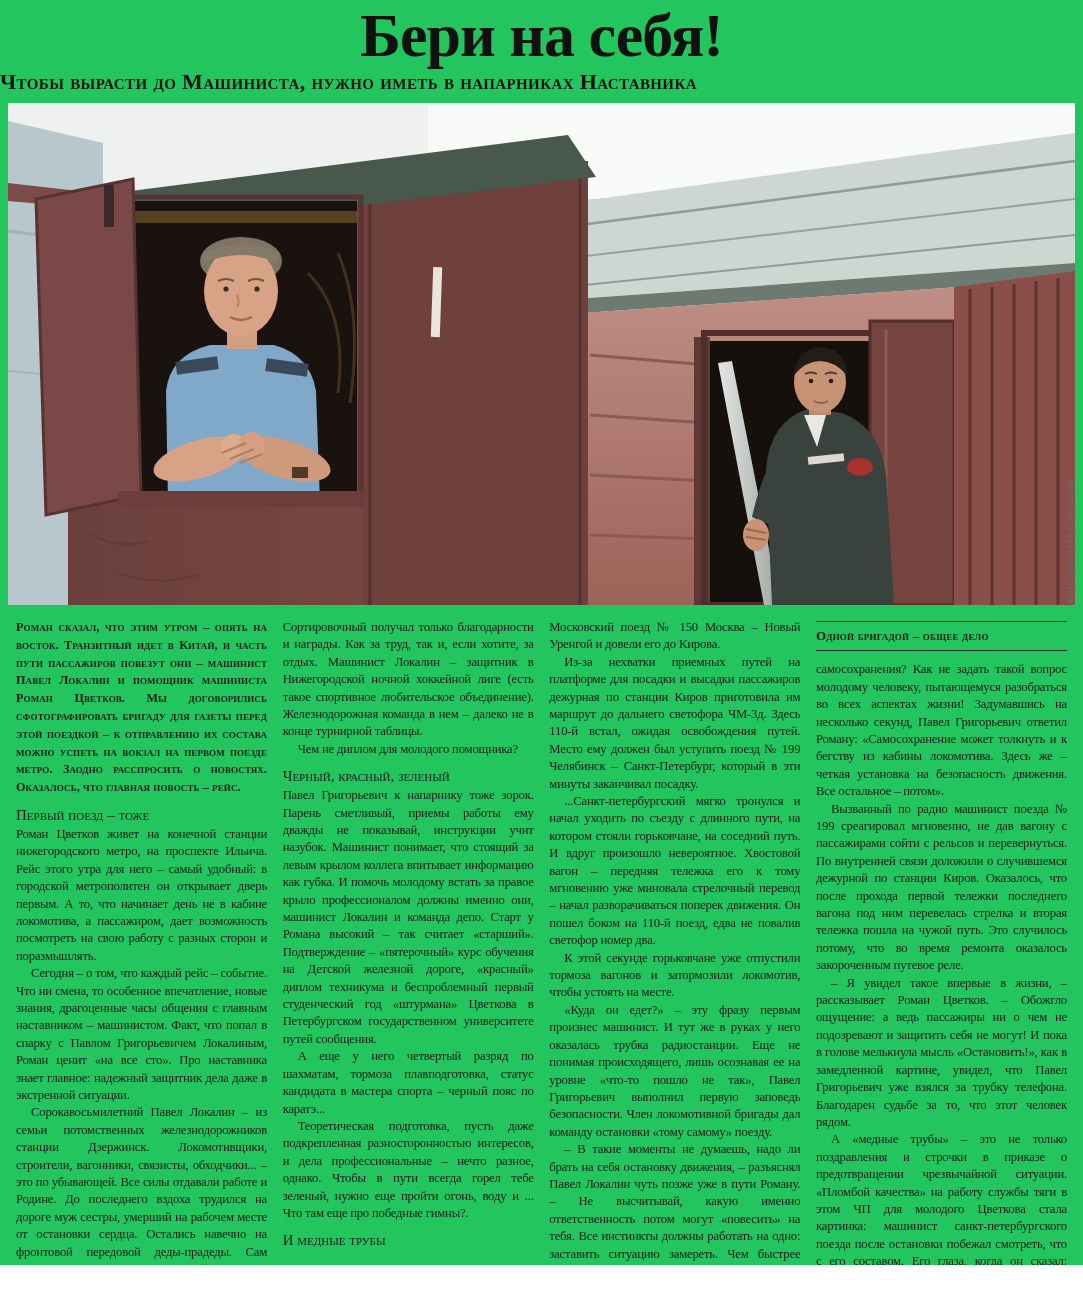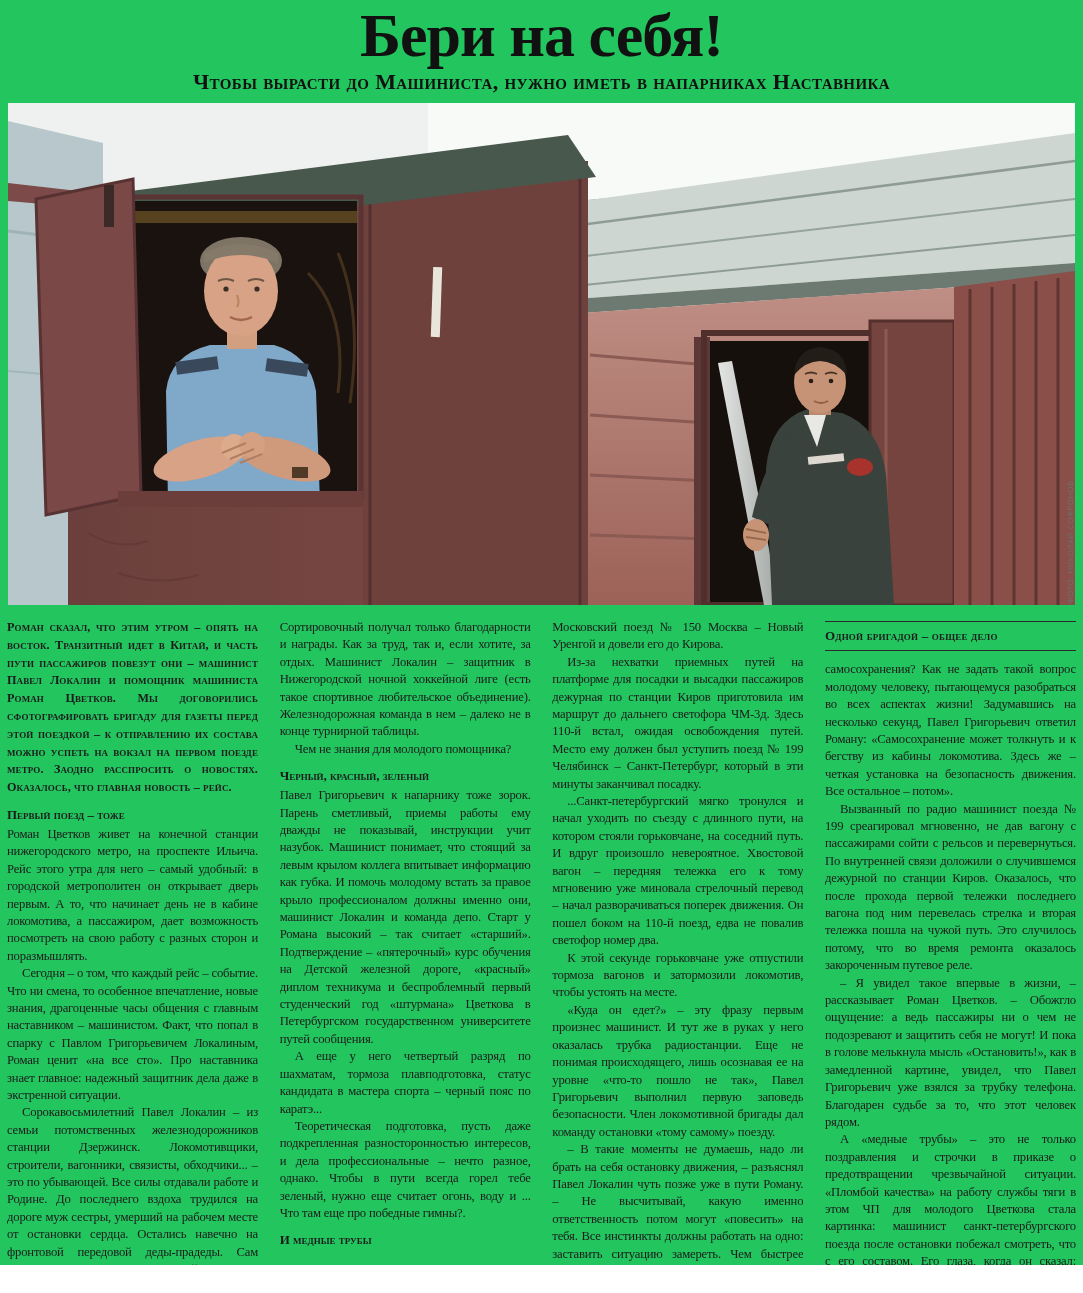--- a/index.html
+++ b/index.html
@@ -1,37 +1,37 @@
 <!DOCTYPE html>
 <html lang="ru"><head>
 <meta charset="utf-8">
 <style>
   html,body{margin:0;padding:0;background:#ffffff;}
   body{width:1083px;font-family:"Liberation Serif",serif;color:#161616;}
   .page{position:relative;width:1083px;height:1265px;overflow:hidden;background:#22c55e;}
 
   .headline{margin:2px 0 0;text-align:center;font-size:62px;line-height:1.08;
     font-weight:700;letter-spacing:-1px;color:#111;}
-  .subhead-line{text-align:center;font-variant:small-caps;font-weight:700;
+  .subhead-line{text-align:left;font-variant:small-caps;font-weight:700;
     font-size:22px;letter-spacing:.4px;margin-top:0;color:#111;}
 
   .photo{position:relative;margin:8px 0 0 8px;width:1067px;height:502px;overflow:hidden;
     background:#e9edeb;}
   .photo svg{display:block;width:1067px;height:502px;}
   .photo-credit{position:absolute;right:0;bottom:2px;writing-mode:vertical-rl;transform:rotate(180deg);
     font-family:"Liberation Sans",sans-serif;font-size:7.5px;color:#6f6f6f;letter-spacing:.7px;}
 
-  .columns{display:flex;justify-content:space-between;padding:0 7px;margin-top:14px;}
+  .columns{display:flex;justify-content:space-between;padding:0 16px;margin-top:14px;}
   .col{width:251px;height:668px;overflow:hidden;font-size:12.7px;line-height:17.4px;
     letter-spacing:-.2px;text-align:justify;color:#1b1b1b;}
   .col p{margin:0;}
   .col p.indent{text-indent:15px;}
   .lead{font-variant:small-caps;font-weight:700;font-size:12.2px;line-height:17.8px;
     letter-spacing:.1px;margin-bottom:9px !important;}
-  .sect{font-variant:small-caps;font-weight:700;font-size:13px;line-height:16px;
+  .sect{font-variant:small-caps;font-weight:400;font-size:15px;line-height:16px;
     margin:10px 0 3px !important;letter-spacing:0;}
   .kicker{font-variant:small-caps;font-weight:700;font-size:13px;letter-spacing:.2px;
     border-top:1px solid #2c2c2c;border-bottom:1px solid #2c2c2c;
     padding:5px 0 6px;margin:2px 0 10px !important;text-align:left;}
 </style>
 </head>
 <body>
 
 <div class="page">
 
@@ -171,25 +171,25 @@
     <div class="col">
       <p class="lead">Роман сказал, что этим утром – опять на восток. Транзитный идет в Китай, и часть пути пассажиров повезут они – машинист Павел Локалин и помощник машиниста Роман Цветков. Мы договорились сфотографировать бригаду для газеты перед этой поездкой – к отправлению их состава можно успеть на вокзал на первом поезде метро. Заодно расспросить о новостях. Оказалось, что главная новость – рейс.</p>
       <p class="sect">Первый поезд – тоже</p>
       <p>Роман Цветков живет на конечной станции нижегородского метро, на проспекте Ильича. Рейс этого утра для него – самый удобный: в городской метрополитен он открывает дверь первым. А то, что начинает день не в кабине локомотива, а пассажиром, дает возможность посмотреть на свою работу с разных сторон и поразмышлять.</p>
       <p class="indent">Сегодня – о том, что каждый рейс – событие. Что ни смена, то особенное впечатление, новые знания, драгоценные часы общения с главным наставником – машинистом. Факт, что попал в спарку с Павлом Григорьевичем Локалиным, Роман ценит «на все сто». Про наставника знает главное: надежный защитник дела даже в экстренной ситуации.</p>
       <p class="indent">Сорокавосьмилетний Павел Локалин – из семьи потомственных железнодорожников станции Дзержинск. Локомотивщики, строители, вагонники, связисты, обходчики... – это по убывающей. Все силы отдавали работе и Родине. До последнего вздоха трудился на дороге муж сестры, умерший на рабочем месте от остановки сердца. Остались навечно на фронтовой передовой деды-прадеды. Сам Павел, к слову сказать, в армейскую пору сделал шесть кругосветок на боевом корабле «Росомаха». И за четверть века в локомотивном депо Горький-</p>
     </div>
 
     <div class="col">
       <p>Сортировочный получал только благодарности и награды. Как за труд, так и, если хотите, за отдых. Машинист Локалин – защитник в Нижегородской ночной хоккейной лиге (есть такое спортивное любительское объединение). Железнодорожная команда в нем – далеко не в конце турнирной таблицы.</p>
-      <p class="indent">Чем не знания для молодого помощника?</p>
+      <p class="indent">Чем не диплом для молодого помощника?</p>
       <p class="sect">Черный, красный, зеленый</p>
       <p>Павел Григорьевич к напарнику тоже зорок. Парень сметливый, приемы работы ему дважды не показывай, инструкции учит назубок. Машинист понимает, что стоящий за левым крылом коллега впитывает информацию как губка. И помочь молодому встать за правое крыло профессионалом должны именно они, машинист Локалин и команда депо. Старт у Романа высокий – так считает «старший». Подтверждение – «пятерочный» курс обучения на Детской железной дороге, «красный» диплом техникума и беспроблемный первый студенческий год «штурмана» Цветкова в Петербургском государственном университете путей сообщения.</p>
       <p class="indent">А еще у него четвертый разряд по шахматам, тормоза плавподготовка, статус кандидата в мастера спорта – черный пояс по каратэ...</p>
-      <p class="indent">Теоретическая подготовка, пусть даже подкрепленная разносторонностью интересов, и дела профессиональные – нечто разное, однако. Чтобы в пути всегда горел тебе зеленый, нужно еще считает огонь, воду и ... Что там еще про победные гимны?.</p>
+      <p class="indent">Теоретическая подготовка, пусть даже подкрепленная разносторонностью интересов, и дела профессиональные – нечто разное, однако. Чтобы в пути всегда горел тебе зеленый, нужно еще пройти огонь, воду и ... Что там еще про победные гимны?.</p>
       <p class="sect">И медные трубы</p>
 
     </div>
 
     <div class="col">
       <p>Московский поезд № 150 Москва – Новый Уренгой и довели его до Кирова.</p>
       <p class="indent">Из-за нехватки приемных путей на платформе для посадки и высадки пассажиров дежурная по станции Киров приготовила им маршрут до дальнего светофора ЧМ-3д. Здесь 110-й встал, ожидая освобождения путей. Место ему должен был уступить поезд № 199 Челябинск – Санкт-Петербург, который в эти минуты заканчивал посадку.</p>
       <p class="indent">...Санкт-петербургский мягко тронулся и начал уходить по съезду с длинного пути, на котором стояли горьковчане, на соседний путь. И вдруг произошло невероятное. Хвостовой вагон – передняя тележка его к тому мгновению уже миновала стрелочный перевод – начал разворачиваться поперек движения. Он пошел боком на 110-й поезд, едва не повалив светофор номер два.</p>
       <p class="indent">К этой секунде горьковчане уже отпустили тормоза вагонов и затормозили локомотив, чтобы устоять на месте.</p>
       <p class="indent">«Куда он едет?» – эту фразу первым произнес машинист. И тут же в руках у него оказалась трубка радиостанции. Еще не понимая происходящего, лишь осознавая ее на уровне «что-то пошло не так», Павел Григорьевич выполнил первую заповедь безопасности. Член локомотивной бригады дал команду остановки «тому самому» поезду.</p>

